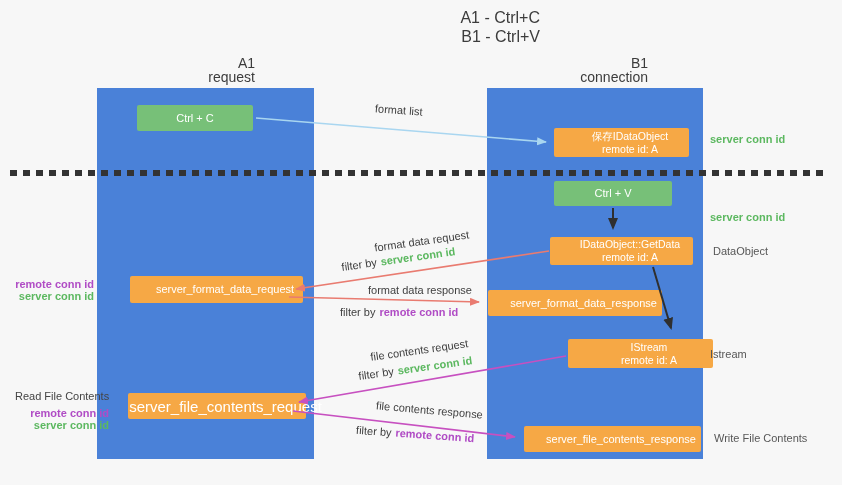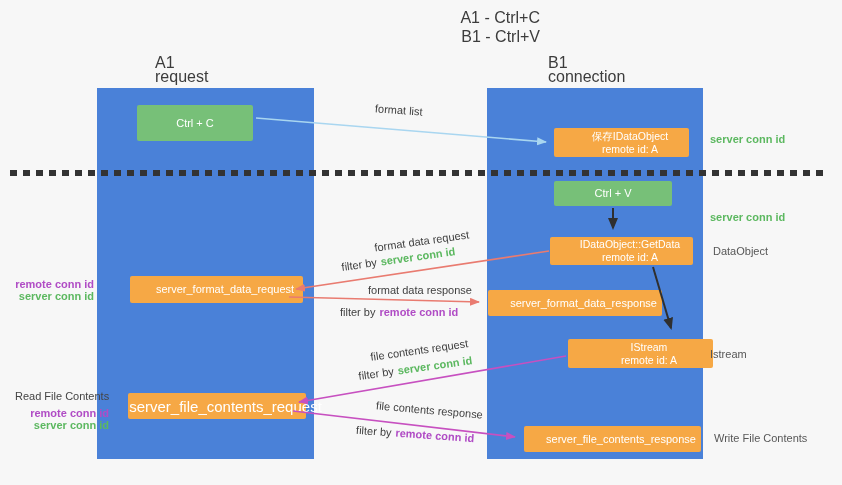--- a/index.html
+++ b/index.html
@@ -1,19 +1,19 @@
 <!DOCTYPE html>
 <html><head>
 <meta charset="utf-8">
 <style>
   html,body{margin:0;padding:0;background:#f7f7f7;font-family:"Liberation Sans",sans-serif;}
   .canvas{position:relative;width:842px;height:485px;background:#f7f7f7;overflow:hidden;}
   .abs{position:absolute;}
   .title{left:300px;top:8px;width:240px;text-align:right;font-size:16px;color:#3c3c3c;line-height:19px;}
-  .lane-header{font-size:16px;color:#3c3c3c;text-align:left;line-height:14px;}
+  .lane-header{font-size:14px;color:#3c3c3c;text-align:right;line-height:14px;}
   .lane{background:#4a81d8;}
   .lane-left{left:97px;top:88px;width:217px;height:371px;}
   .lane-right{left:487px;top:88px;width:216px;height:371px;}
   .dotted-line{left:10px;top:170px;width:814px;height:6px;
     background:repeating-linear-gradient(90deg,#333 0 7px,transparent 7px 13px);}
   .node{color:#fff;text-align:center;border-radius:2px;display:flex;flex-direction:column;
     justify-content:center;align-items:center;line-height:13px;}
   .green{background:#77c078;font-size:11px;}
   .orange{background:#f6a845;font-size:10.5px;padding-left:17px;}
   .lbl{font-size:11px;color:#3f3f3f;white-space:nowrap;}
@@ -44,21 +44,21 @@
   <div class="abs lane-header" style="left:548px;top:56px;width:100px;">
     <div>B1</div>
     <div>connection</div>
   </div>
 
   <div class="abs lane lane-left"></div>
   <div class="abs lane lane-right"></div>
 
   <div class="abs dotted-line"></div>
 
-  <div class="abs node green" style="left:137px;top:105px;width:116px;height:36px;">
+  <div class="abs node green" style="left:137px;top:105px;width:116px;height:26px;">
     <span>Ctrl + C</span>
   </div>
 
   <div class="abs node orange" style="left:554px;top:128px;width:118px;height:29px;">
     <span>保存IDataObject</span>
     <span>remote id: A</span>
   </div>
 
   <div class="abs node green" style="left:554px;top:181px;width:118px;height:25px;">
     <span>Ctrl + V</span>

